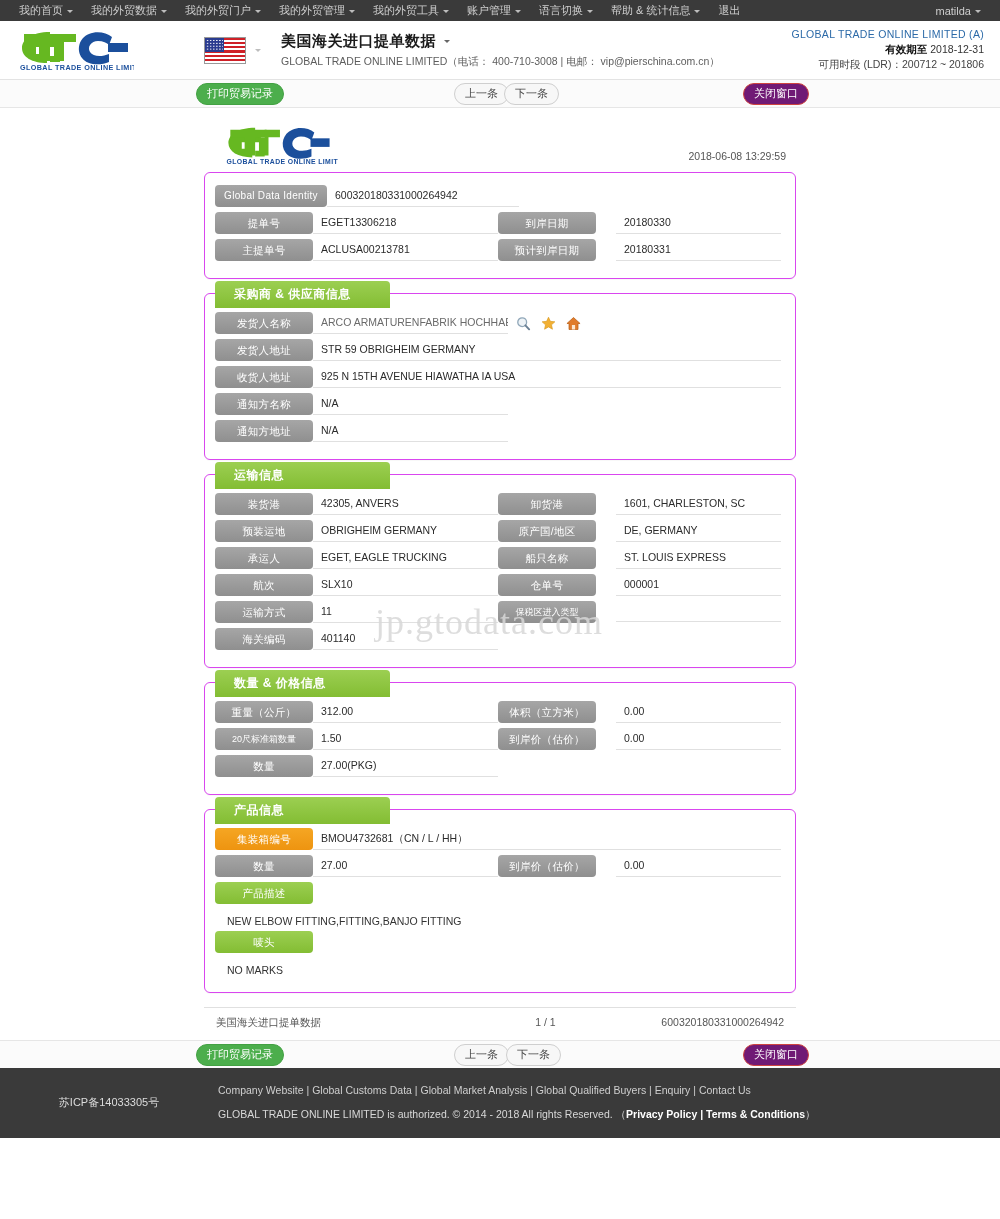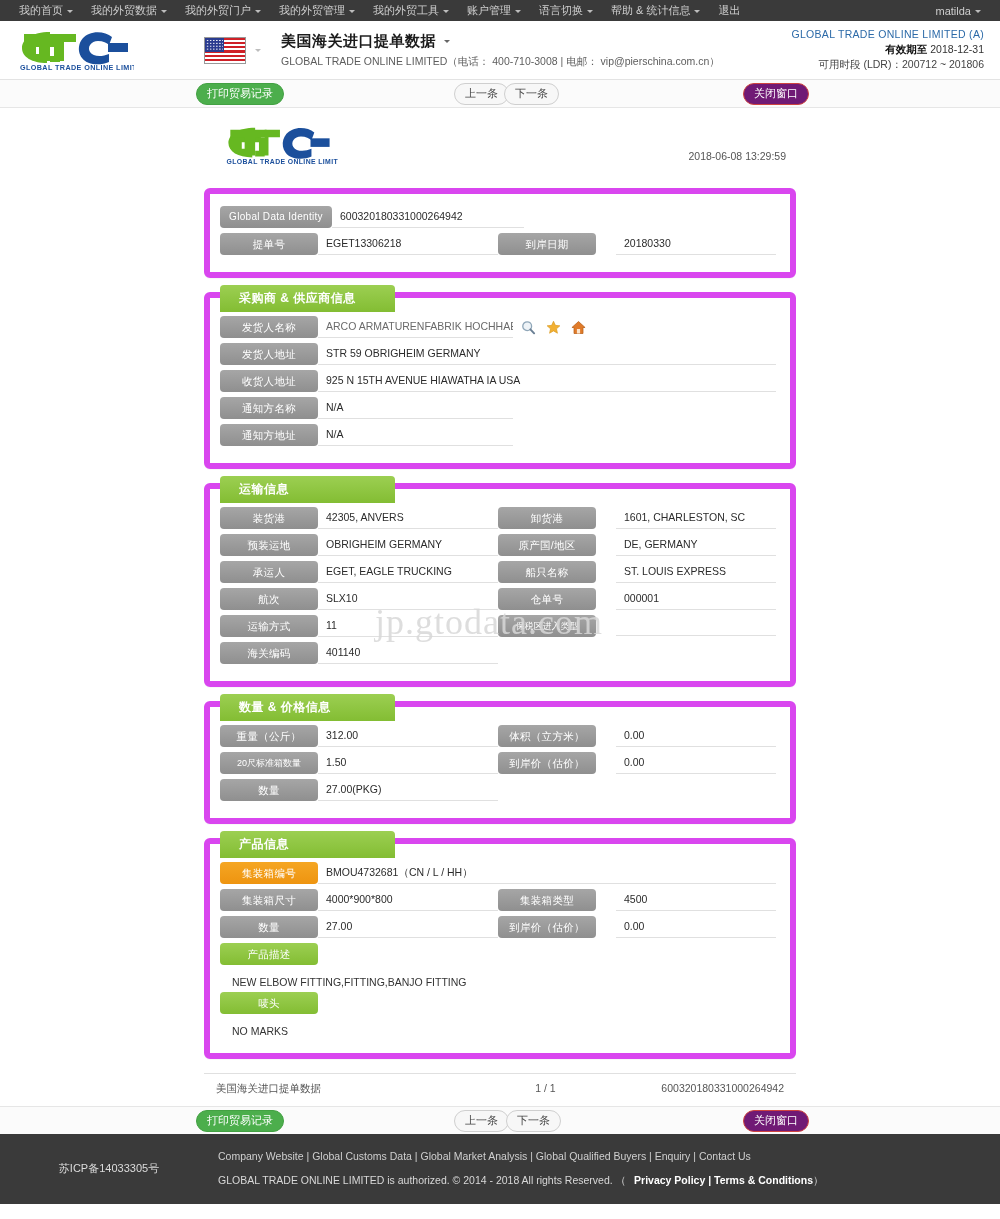--- a/index.html
+++ b/index.html
@@ -153,23 +153,23 @@
     padding: 6px 14px 6px 20px;
   }
   .doc-time {
     font-size: 10.5px;
     color: #555;
     padding-bottom: 4px;
   }
 
   
   .panel {
-    border: 6px solid #d946ef;
+    border: 1px solid #d946ef;
     border-radius: 6px;
-    margin: 16px 4px 14px;
+    margin: 0 4px 14px;
     padding: 12px 14px 12px 10px;
     position: relative;
     background: #fff;
     box-shadow: 0 1px 1px rgba(0,0,0,.03);
   }
   .panel.with-title { margin-top: 13px; padding-top: 18px; }
   .panel-title {
     position: absolute;
     top: -13px; left: 10px;
     background: #8dc63f;
@@ -280,21 +280,21 @@
   }
   .footer-icp {
     width: 218px;
     text-align: center;
     color: #dcdcdc;
     font-size: 11px;
   }
   .footer-links a, .footer-links span { color: #d8d8d8; text-decoration: none; }
   .footer-links { line-height: 20px; }
   .footer-row2 { margin-top: 4px; }
-  .footer-row2 b { color: #fff; margin-left: 8px; }
+  .footer-row2 b { color: #fff; }
 </style>
 </head>
 <body>
 
 <div class="topnav">
   <div class="nav-item"><span>我的首页</span><i class="caret-down"></i></div>
   <div class="nav-item"><span>我的外贸数据</span><i class="caret-down"></i></div>
   <div class="nav-item"><span>我的外贸门户</span><i class="caret-down"></i></div>
   <div class="nav-item"><span>我的外贸管理</span><i class="caret-down"></i></div>
   <div class="nav-item"><span>我的外贸工具</span><i class="caret-down"></i></div>
@@ -379,20 +379,30 @@
         </div>
       </div>
       <div class="row">
         <div class="cell left">
           <div class="lbl">提单号</div>
           <div class="val">EGET13306218</div>
         </div>
         <div class="cell right">
           <div class="lbl">到岸日期</div>
           <div class="val">20180330</div>
+        </div>
+      </div>
+      <div class="row">
+        <div class="cell left">
+          <div class="lbl">主提单号</div>
+          <div class="val">ACLUSA00213781</div>
+        </div>
+        <div class="cell right">
+          <div class="lbl">预计到岸日期</div>
+          <div class="val">20180331</div>
         </div>
       </div>
     </div>
 
     <div class="panel with-title">
       <div class="panel-title">采购商 &amp; 供应商信息</div>
 
       <div class="row">
         <div class="lbl">发货人名称</div>
         <div class="val short gray">ARCO ARMATURENFABRIK HOCHHAEUSER</div>
@@ -537,30 +547,20 @@
     <div class="panel with-title">
       <div class="panel-title">产品信息</div>
 
       <div class="row">
         <div class="cell full">
           <div class="lbl orange">集装箱编号</div>
           <div class="val">BMOU4732681（CN / L / HH）</div>
         </div>
       </div>
 
-      <div class="row">
-        <div class="cell left">
-          <div class="lbl">集装箱尺寸</div>
-          <div class="val">4000*900*800</div>
-        </div>
-        <div class="cell right">
-          <div class="lbl">集装箱类型</div>
-          <div class="val">4500</div>
-        </div>
-      </div>
 
       <div class="row">
         <div class="cell left">
           <div class="lbl">数量</div>
           <div class="val">27.00</div>
         </div>
         <div class="cell right">
           <div class="lbl">到岸价（估价）</div>
           <div class="val">0.00</div>
         </div>

